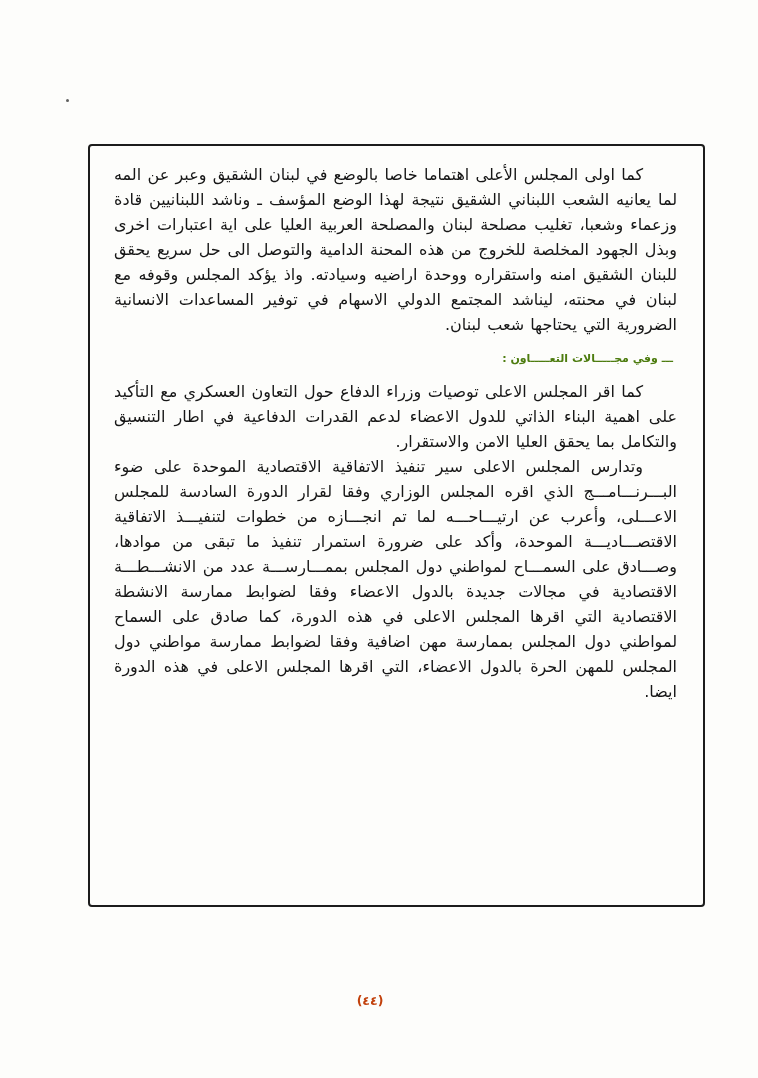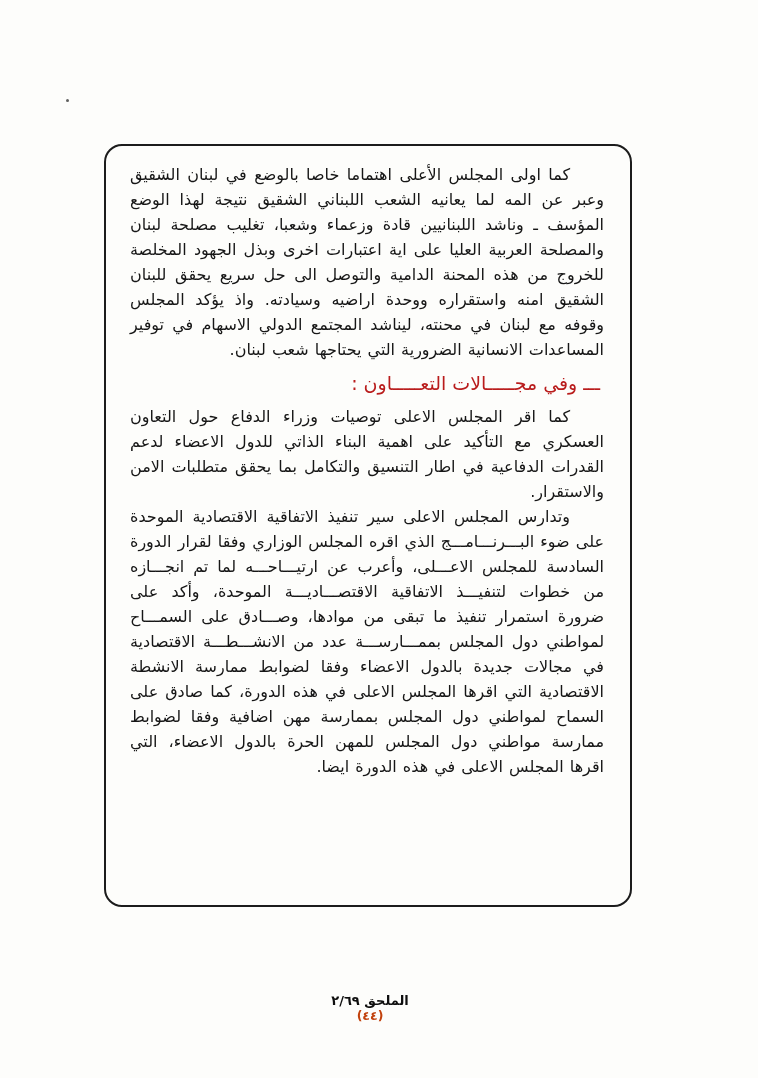--- a/index.html
+++ b/index.html
@@ -14,46 +14,46 @@
   .scan-page { position: absolute; inset: 0; background: #fdfdfb; }
 
   .artifact-dot {
     position: absolute; left: 66px; top: 99px;
     width: 3px; height: 3px; border-radius: 50%;
     background: #2a2a2a; opacity: .75;
   }
 
   .frame {
     position: absolute;
-    left: 104px; top: 144px;
-    width: 528px; height: 763px;
+    left: 88px; top: 144px;
+    width: 617px; height: 763px;
     border: 2.5px solid #1c1c1c;
-    border-radius: 18px;
+    border-radius: 4px;
     padding: 16px 26px 8px 24px;
     direction: rtl;
     text-align: justify;
   }
 
   .para {
     font-size: 16px;
     line-height: 25px;
     text-align: justify;
     text-indent: 34px;
     color: #161616;
     word-spacing: 1px;
   }
 
   .heading {
-    font-weight: normal;
-    font-size: 19px;
+    font-weight: bold;
+    font-size: 11px;
     line-height: 25px;
     margin: 9px 4px 8px 0;
     text-align: right;
     text-indent: 0;
-    color: #b91c1c;
+    color: #4d7c0f;
   }
 
   .footer-block {
     position: absolute;
     top: 993px; left: 0;
     width: 740px;
     text-align: center;
     direction: rtl;
   }
   .annex-label {
@@ -76,24 +76,23 @@
 
   <span class="artifact-dot"></span>
 
   <div class="frame" lang="ar" dir="rtl">
 
     <p class="para">كما اولى المجلس الأعلى اهتماما خاصا بالوضع في لبنان الشقيق وعبر عن المه لما يعانيه الشعب اللبناني الشقيق نتيجة لهذا الوضع المؤسف ـ وناشد اللبنانيين قادة وزعماء وشعبا، تغليب مصلحة لبنان والمصلحة العربية العليا على اية اعتبارات اخرى وبذل الجهود المخلصة للخروج من هذه المحنة الدامية والتوصل الى حل سريع يحقق للبنان الشقيق امنه واستقراره ووحدة اراضيه وسيادته. واذ يؤكد المجلس وقوفه مع لبنان في محنته، ليناشد المجتمع الدولي الاسهام في توفير المساعدات الانسانية الضرورية التي يحتاجها شعب لبنان.</p>
 
     <p class="heading">ـــ  وفي مجـــــالات التعـــــاون :</p>
 
 
-    <p class="para">كما اقر المجلس الاعلى توصيات وزراء الدفاع حول التعاون العسكري مع التأكيد على اهمية البناء الذاتي للدول الاعضاء لدعم القدرات الدفاعية في اطار التنسيق والتكامل بما يحقق متطلبات الامن والاستقرار.</p>
+    <p class="para">كما اقر المجلس الاعلى توصيات وزراء الدفاع حول التعاون العسكري مع التأكيد على اهمية البناء الذاتي للدول الاعضاء لدعم القدرات الدفاعية في اطار التنسيق والتكامل بما يحقق العليا الامن والاستقرار.</p>
 
     <p class="para">وتدارس المجلس الاعلى سير تنفيذ الاتفاقية الاقتصادية الموحدة على ضوء البـــرنـــامـــج الذي اقره المجلس الوزاري وفقا لقرار الدورة السادسة للمجلس الاعـــلى، وأعرب عن ارتيـــاحـــه لما تم انجـــازه من خطوات لتنفيـــذ الاتفاقية الاقتصـــاديـــة الموحدة، وأكد على ضرورة استمرار تنفيذ ما تبقى من موادها، وصـــادق على السمـــاح لمواطني دول المجلس بممـــارســـة عدد من الانشـــطـــة الاقتصادية في مجالات جديدة بالدول الاعضاء وفقا لضوابط ممارسة الانشطة الاقتصادية التي اقرها المجلس الاعلى في هذه الدورة، كما صادق على السماح لمواطني دول المجلس بممارسة مهن اضافية وفقا لضوابط ممارسة مواطني دول المجلس للمهن الحرة بالدول الاعضاء، التي اقرها المجلس الاعلى في هذه الدورة ايضا.</p>
 
   </div>
 
   <div class="footer-block" lang="ar" dir="rtl">
-    <div class="annex-label">الملحق ٢/٦٩</div>
     <div class="page-number">(٤٤)</div>
   </div>
 
 </div>
 
 </body></html>

